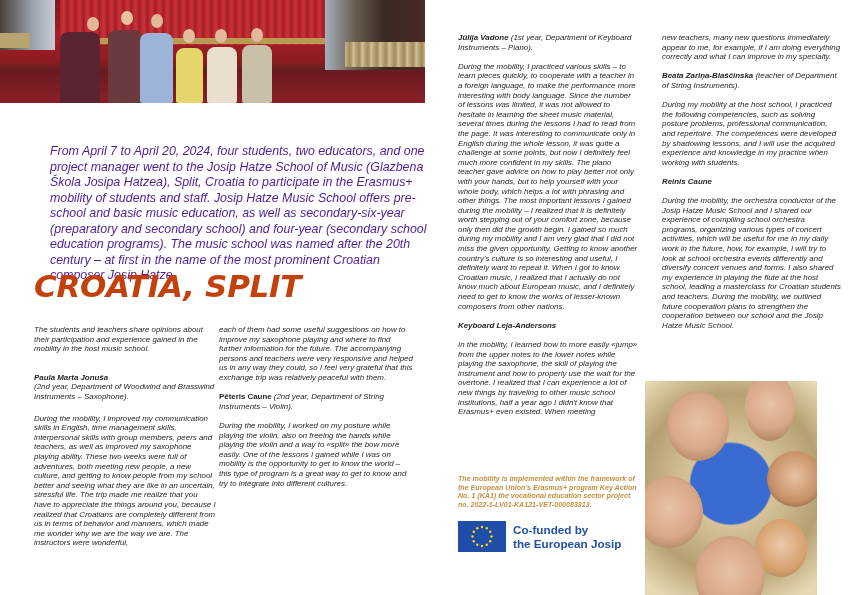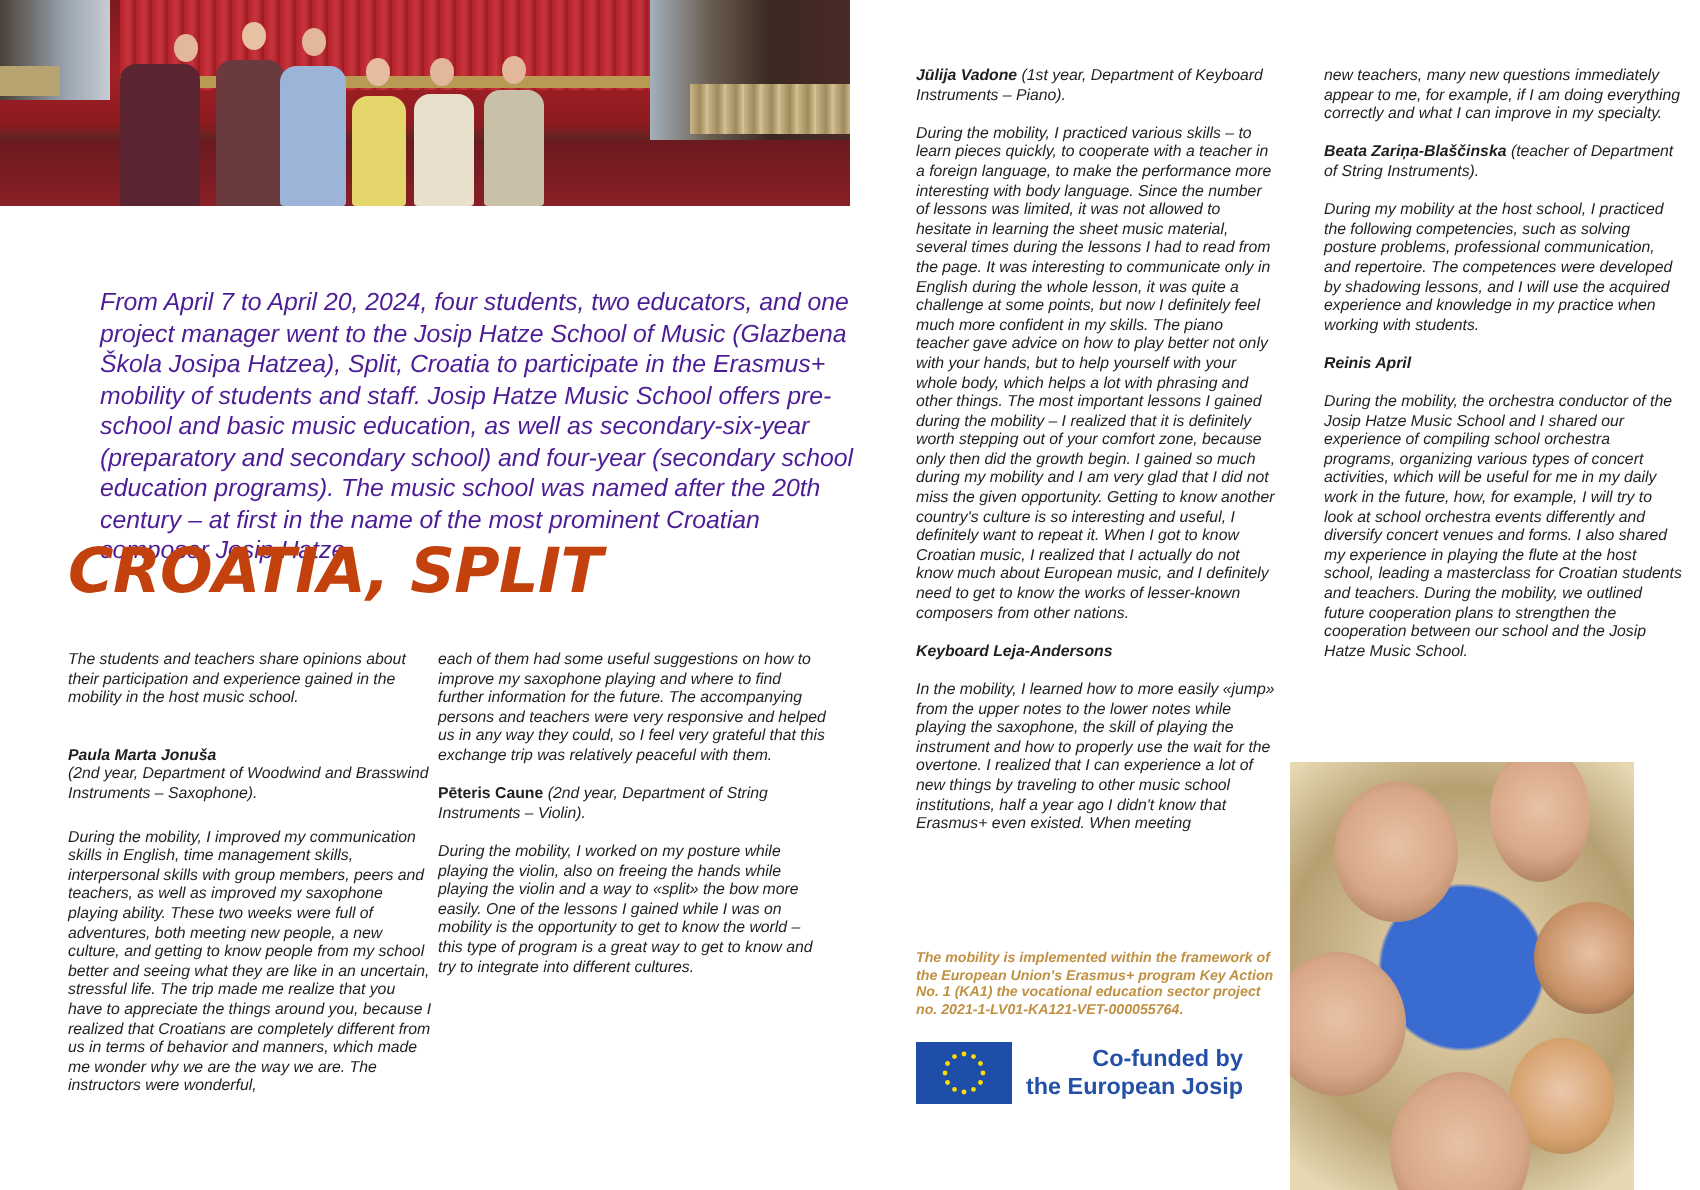--- a/index.html
+++ b/index.html
@@ -25,21 +25,21 @@
     .col b { font-weight: bold; }
     .col1 { left: 34px; top: 325px; width: 182px; }
     .col2 { left: 219px; top: 325px; width: 195px; }
     .col3 { left: 458px; top: 33px; width: 180px; }
     .col4 { left: 645px; top: 33px; width: 180px; margin-left: 17px; }
 
     .footnote { position: absolute; left: 458px; top: 475px; width: 180px; font-style: italic; font-weight: bold; font-size: 7.1px; line-height: 8.6px; color: #c09043; margin: 0; }
     .eu-badge { position: absolute; left: 458px; top: 521px; display: flex; align-items: center; }
     .eu-flag { width: 48px; height: 31px; background: #1e4ea8; position: relative; }
     .eu-flag svg { position: absolute; left: 0; top: 0; }
-    .eu-text { margin-left: 7px; color: #2450a6; font-weight: bold; font-size: 11.7px; line-height: 13.5px; font-family: "Liberation Sans", sans-serif; text-align: right; }
+    .eu-text { margin-left: 7px; color: #2450a6; font-weight: bold; font-size: 11.7px; line-height: 13.5px; font-family: "Liberation Sans", sans-serif; }
 
     .photo-bottom { position: absolute; left: 645px; top: 381px; width: 172px; height: 214px; overflow: hidden;
       background: radial-gradient(circle at 50% 48%, #3a6bd0 0px, #3a6bd0 40px, #d6c39a 42px, #b6a072 90px, #e6d8b2 130px); }
     .face { position: absolute; border-radius: 50%; background: radial-gradient(circle at 50% 45%, #e8c2a4 0%, #d8a888 55%, #b58a68 80%); }
   </style>
 </head>
 <body>
 
 <div class="photo-top">
   <div class="left-col"></div>
@@ -90,21 +90,21 @@
     <b>Jūlija Vadone</b>
     <span>(1st year, Department of Keyboard Instruments – Piano).</span>
   </p>
   <p>During the mobility, I practiced various skills – to learn pieces quickly, to cooperate with a teacher in a foreign language, to make the performance more interesting with body language. Since the number of lessons was limited, it was not allowed to hesitate in learning the sheet music material, several times during the lessons I had to read from the page. It was interesting to communicate only in English during the whole lesson, it was quite a challenge at some points, but now I definitely feel much more confident in my skills. The piano teacher gave advice on how to play better not only with your hands, but to help yourself with your whole body, which helps a lot with phrasing and other things. The most important lessons I gained during the mobility – I realized that it is definitely worth stepping out of your comfort zone, because only then did the growth begin. I gained so much during my mobility and I am very glad that I did not miss the given opportunity. Getting to know another country's culture is so interesting and useful, I definitely want to repeat it. When I got to know Croatian music, I realized that I actually do not know much about European music, and I definitely need to get to know the works of lesser-known composers from other nations.</p>
   <p>
     <b>Keyboard Leja-Andersons</b><br>
   </p>
   <p>In the mobility, I learned how to more easily «jump» from the upper notes to the lower notes while playing the saxophone, the skill of playing the instrument and how to properly use the wait for the overtone. I realized that I can experience a lot of new things by traveling to other music school institutions, half a year ago I didn't know that Erasmus+ even existed. When meeting</p>
 </div>
 
-<p class="footnote">The mobility is implemented within the framework of  the European Union's Erasmus+ program Key Action No. 1 (KA1) the vocational education sector project no. 2021-1-LV01-KA121-VET-000055764.</p>
+<p class="footnote">The mobility is implemented within the framework of  the European Union's Erasmus+ program Key Action No. 1 (KA1) the vocational education sector project no. 2022-1-LV01-KA121-VET-000083313.</p>
 
 <div class="eu-badge">
   <div class="eu-flag">
     <svg width="48" height="31" viewBox="0 0 48 31">
       <g fill="#ffdd00" id="eu-stars-group">
           <circle cx="33.5" cy="15.5" r="1.2"></circle>
           <circle cx="32.22724133595217" cy="20.25" r="1.2"></circle>
           <circle cx="28.75" cy="23.727241335952165" r="1.2"></circle>
           <circle cx="24" cy="25" r="1.2"></circle>
           <circle cx="19.25" cy="23.72724133595217" r="1.2"></circle>
@@ -125,21 +125,21 @@
 </div>
 
 <div class="col col4">
   <p>new teachers, many new questions immediately appear to me, for example, if I am doing everything correctly and what I can  improve in my specialty.</p>
   <p>
     <b>Beata Zariņa-Blaščinska</b>
     <span>(teacher of Department of String Instruments).</span>
   </p>
   <p>During my mobility at the host school, I practiced the following competencies, such as solving posture problems, professional communication, and repertoire. The competences were developed by shadowing lessons, and I will use the acquired experience and knowledge in my practice when working with students.</p>
   <p>
-    <b>Reinis April</b><br>
+    <b>Reinis Caune</b><br>
   </p>
   <p>During the mobility, the orchestra conductor of the Josip Hatze Music School and I shared our experience of compiling school orchestra programs, organizing  various types of concert activities, which will be useful for me in my daily work in the future, how, for example, I will try to look at school orchestra events differently and diversify concert venues and forms. I also shared my experience in playing the flute at the host school, leading a masterclass for Croatian students and teachers. During the mobility, we outlined future cooperation plans to strengthen the cooperation between our school and the Josip Hatze Music School.</p>
 </div>
 
 <div class="photo-bottom">
   <div class="face" style="left:22px;top:10px;width:62px;height:70px;"></div>
   <div class="face" style="left:100px;top:-8px;width:50px;height:68px;"></div>
   <div class="face" style="left:-10px;top:95px;width:68px;height:72px;"></div>
   <div class="face" style="left:122px;top:70px;width:56px;height:56px;background:radial-gradient(circle at 50% 45%,#e8c2a4 0%,#c79066 60%,#8a6a48 85%);"></div>
   <div class="face" style="left:110px;top:138px;width:52px;height:58px;background:radial-gradient(circle at 50% 45%,#ecc8ac 0%,#d6a26e 60%,#b58a58 85%);"></div>

